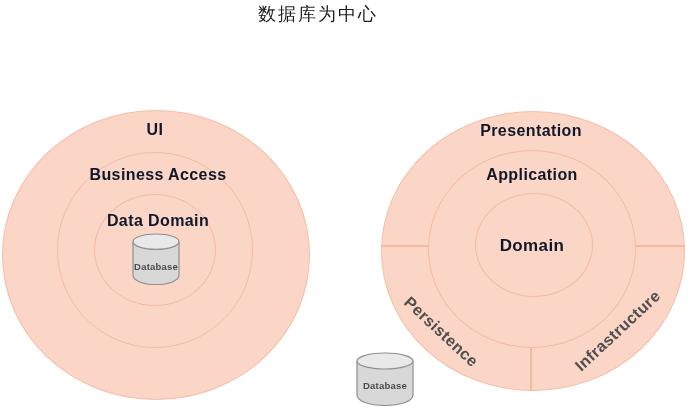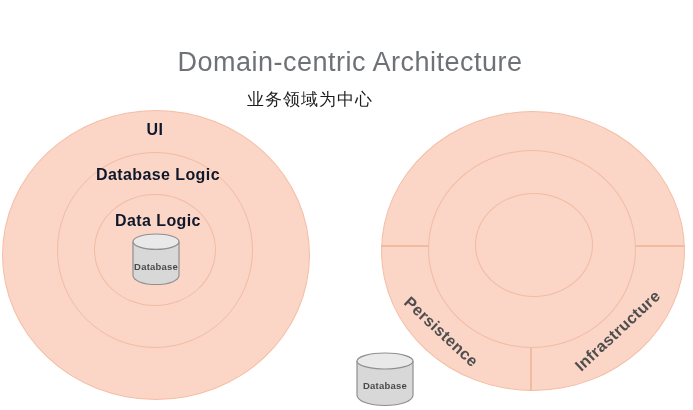--- a/index.html
+++ b/index.html
@@ -48,45 +48,47 @@
   .cyl text{
     font-family:"Liberation Sans", sans-serif;
     font-size:9.5px;font-weight:700;fill:#4a4a4a;letter-spacing:.2px;
   }
 </style>
 </head>
 <body>
 
 <div class="stage">
 
-  <div class="title l2">Domain-centric Architecture</div>
-  <div class="caption bottom">业务领域为中心</div>
+  <div class="caption top">数据库为中心</div>
 
   <div class="disc" style="left:2px;top:110px;width:308px;height:290px;"></div>
   <div class="ring" style="left:57px;top:152px;width:196px;height:196px;"></div>
   <div class="ring" style="left:94px;top:194px;width:122px;height:112px;"></div>
 
   <div class="ring-label" style="left:155px;top:130px;">UI</div>
-  <div class="ring-label" style="left:158px;top:175px;">Database Logic</div>
-  <div class="ring-label" style="left:158px;top:221px;">Data Logic</div>
+  <div class="ring-label" style="left:158px;top:175px;">Business Access</div>
+  <div class="ring-label" style="left:158px;top:221px;">Data Domain</div>
 
   <svg class="cyl" style="left:132px;top:233px;width:48px;height:52px;" viewBox="0 0 48 54" preserveAspectRatio="none">
     <path d="M1 9 V44 C1 49.5 11 53.5 24 53.5 C37 53.5 47 49.5 47 44 V9" fill="#d8d8d8" stroke="#8f8f8f" stroke-width="1.2"></path>
     <ellipse cx="24" cy="9" rx="23" ry="8" fill="#e9e9e9" stroke="#8f8f8f" stroke-width="1.2"></ellipse>
     <text x="24" y="38" text-anchor="middle">Database</text>
   </svg>
 
   <div class="disc" style="left:381px;top:111px;width:304px;height:280px;"></div>
   <div class="ring" style="left:428px;top:150px;width:208px;height:198px;"></div>
   <div class="ring" style="left:475px;top:193px;width:118px;height:104px;"></div>
 
   <div class="divider" style="left:381px;top:245px;width:48px;height:1.5px;"></div>
   <div class="divider" style="left:636px;top:245px;width:49px;height:1.5px;"></div>
   <div class="divider" style="left:530px;top:348px;width:1.5px;height:43px;"></div>
 
+  <div class="ring-label" style="left:531px;top:131px;">Presentation</div>
+  <div class="ring-label" style="left:532px;top:175px;">Application</div>
+  <div class="ring-label big" style="left:532px;top:246px;">Domain</div>
 
   <div class="segment-label cw" style="left:441px;top:332px;">Persistence</div>
   <div class="segment-label ccw" style="left:618px;top:331px;">Infrastructure</div>
 
   <svg class="cyl" style="left:356px;top:352px;width:58px;height:54px;" viewBox="0 0 58 54" preserveAspectRatio="none">
     <path d="M1 9 V43 C1 49 13 53.5 29 53.5 C45 53.5 57 49 57 43 V9" fill="#d8d8d8" stroke="#8f8f8f" stroke-width="1.2"></path>
     <ellipse cx="29" cy="9" rx="28" ry="8" fill="#e9e9e9" stroke="#8f8f8f" stroke-width="1.2"></ellipse>
     <text x="29" y="37" text-anchor="middle">Database</text>
   </svg>
 

